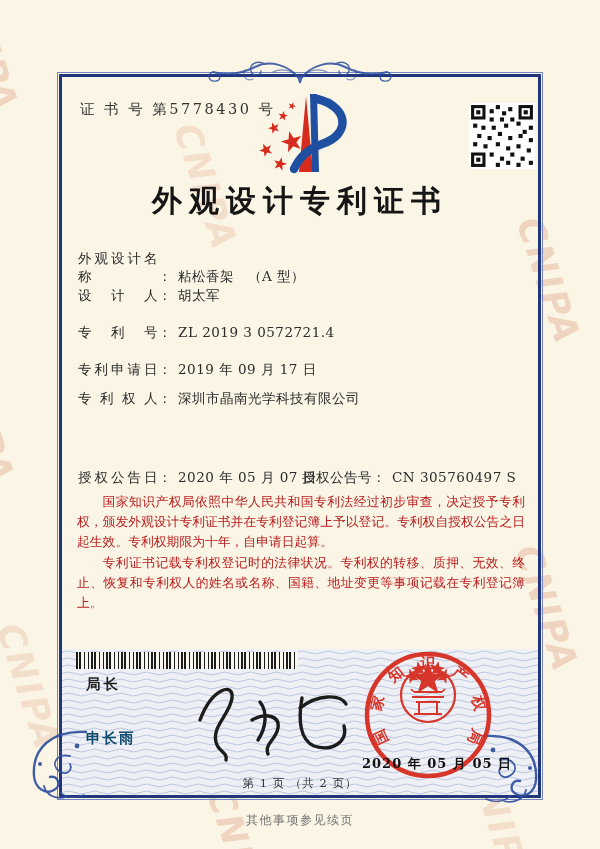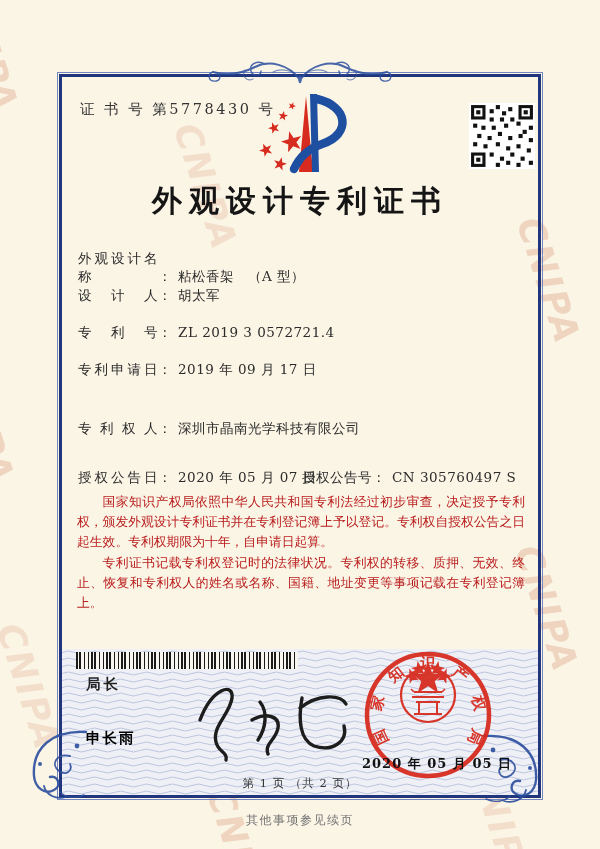--- a/index.html
+++ b/index.html
@@ -34,21 +34,21 @@
   
   .paras{position:absolute;left:77px;top:492px;width:448px;z-index:4;font-size:12.8px;
          line-height:1.58;color:#b91c1c;text-align:justify;}
   .paras p{margin:0;text-indent:2em;}
   
   .barcode{position:absolute;left:76px;top:652px;width:222px;height:17px;z-index:4;
            background:repeating-linear-gradient(90deg,#1a1a1a 0 2px,#f8f6ee 2px 3px,#1a1a1a 3px 5px,
            #f8f6ee 5px 8px,#1a1a1a 8px 9px,#f8f6ee 9px 12px,#1a1a1a 12px 13px,#f8f6ee 13px 15px);}
   .dtitle{position:absolute;left:86px;top:659px;font-size:14.5px;font-weight:bold;color:#222;z-index:4;
           font-family:"DejaVu Sans","Liberation Sans",sans-serif;letter-spacing:3px;margin-top:16px;}
-  .dname{position:absolute;left:86px;top:729px;font-size:14.5px;font-weight:bold;color:#000000;z-index:4;
+  .dname{position:absolute;left:86px;top:729px;font-size:14.5px;font-weight:bold;color:#0c4a6e;z-index:4;
          font-family:"DejaVu Sans","Liberation Sans",sans-serif;letter-spacing:2px;}
   .sig{position:absolute;left:182px;top:668px;z-index:4;}
   .seal{position:absolute;left:348px;top:635px;z-index:5;opacity:.93;}
   .sealdate{position:absolute;left:352px;top:755px;width:160px;text-align:right;font-size:13px;
             font-weight:bold;color:#111;z-index:6;letter-spacing:1px;}
   .pagenum{position:absolute;left:0;top:776px;width:100%;text-align:center;font-size:11.5px;
            color:#333;z-index:4;letter-spacing:1px;}
   .footnote{position:absolute;left:0;top:812px;width:100%;text-align:center;font-size:12px;
             color:#737373;z-index:4;letter-spacing:1.5px;}
 </style>
@@ -190,21 +190,21 @@
   </div>
   <div class="frow" style="top:287px">
     <span class="flabel">设 计 人</span><span class="colon">：</span><span class="fvalue">胡太军</span>
   </div>
   <div class="frow" style="top:324px">
     <span class="flabel">专 利 号</span><span class="colon">：</span><span class="fvalue">ZL 2019 3 0572721.4</span>
   </div>
   <div class="frow" style="top:361px">
     <span class="flabel">专利申请日</span><span class="colon">：</span><span class="fvalue">2019 年 09 月 17 日</span>
   </div>
-  <div class="frow" style="top:420px">
+  <div class="frow" style="top:390px">
     <span class="flabel">专 利 权 人</span><span class="colon">：</span><span class="fvalue">深圳市晶南光学科技有限公司</span>
   </div>
   <div class="frow" style="top:469px">
     <span class="flabel">授权公告日</span><span class="colon">：</span><span class="fvalue">2020 年 05 月 07 日</span>
     <span class="grant2">
       <span>授权公告号</span><span class="colon">：</span><span>CN 305760497 S</span>
     </span>
   </div>
 
   <div class="paras">

